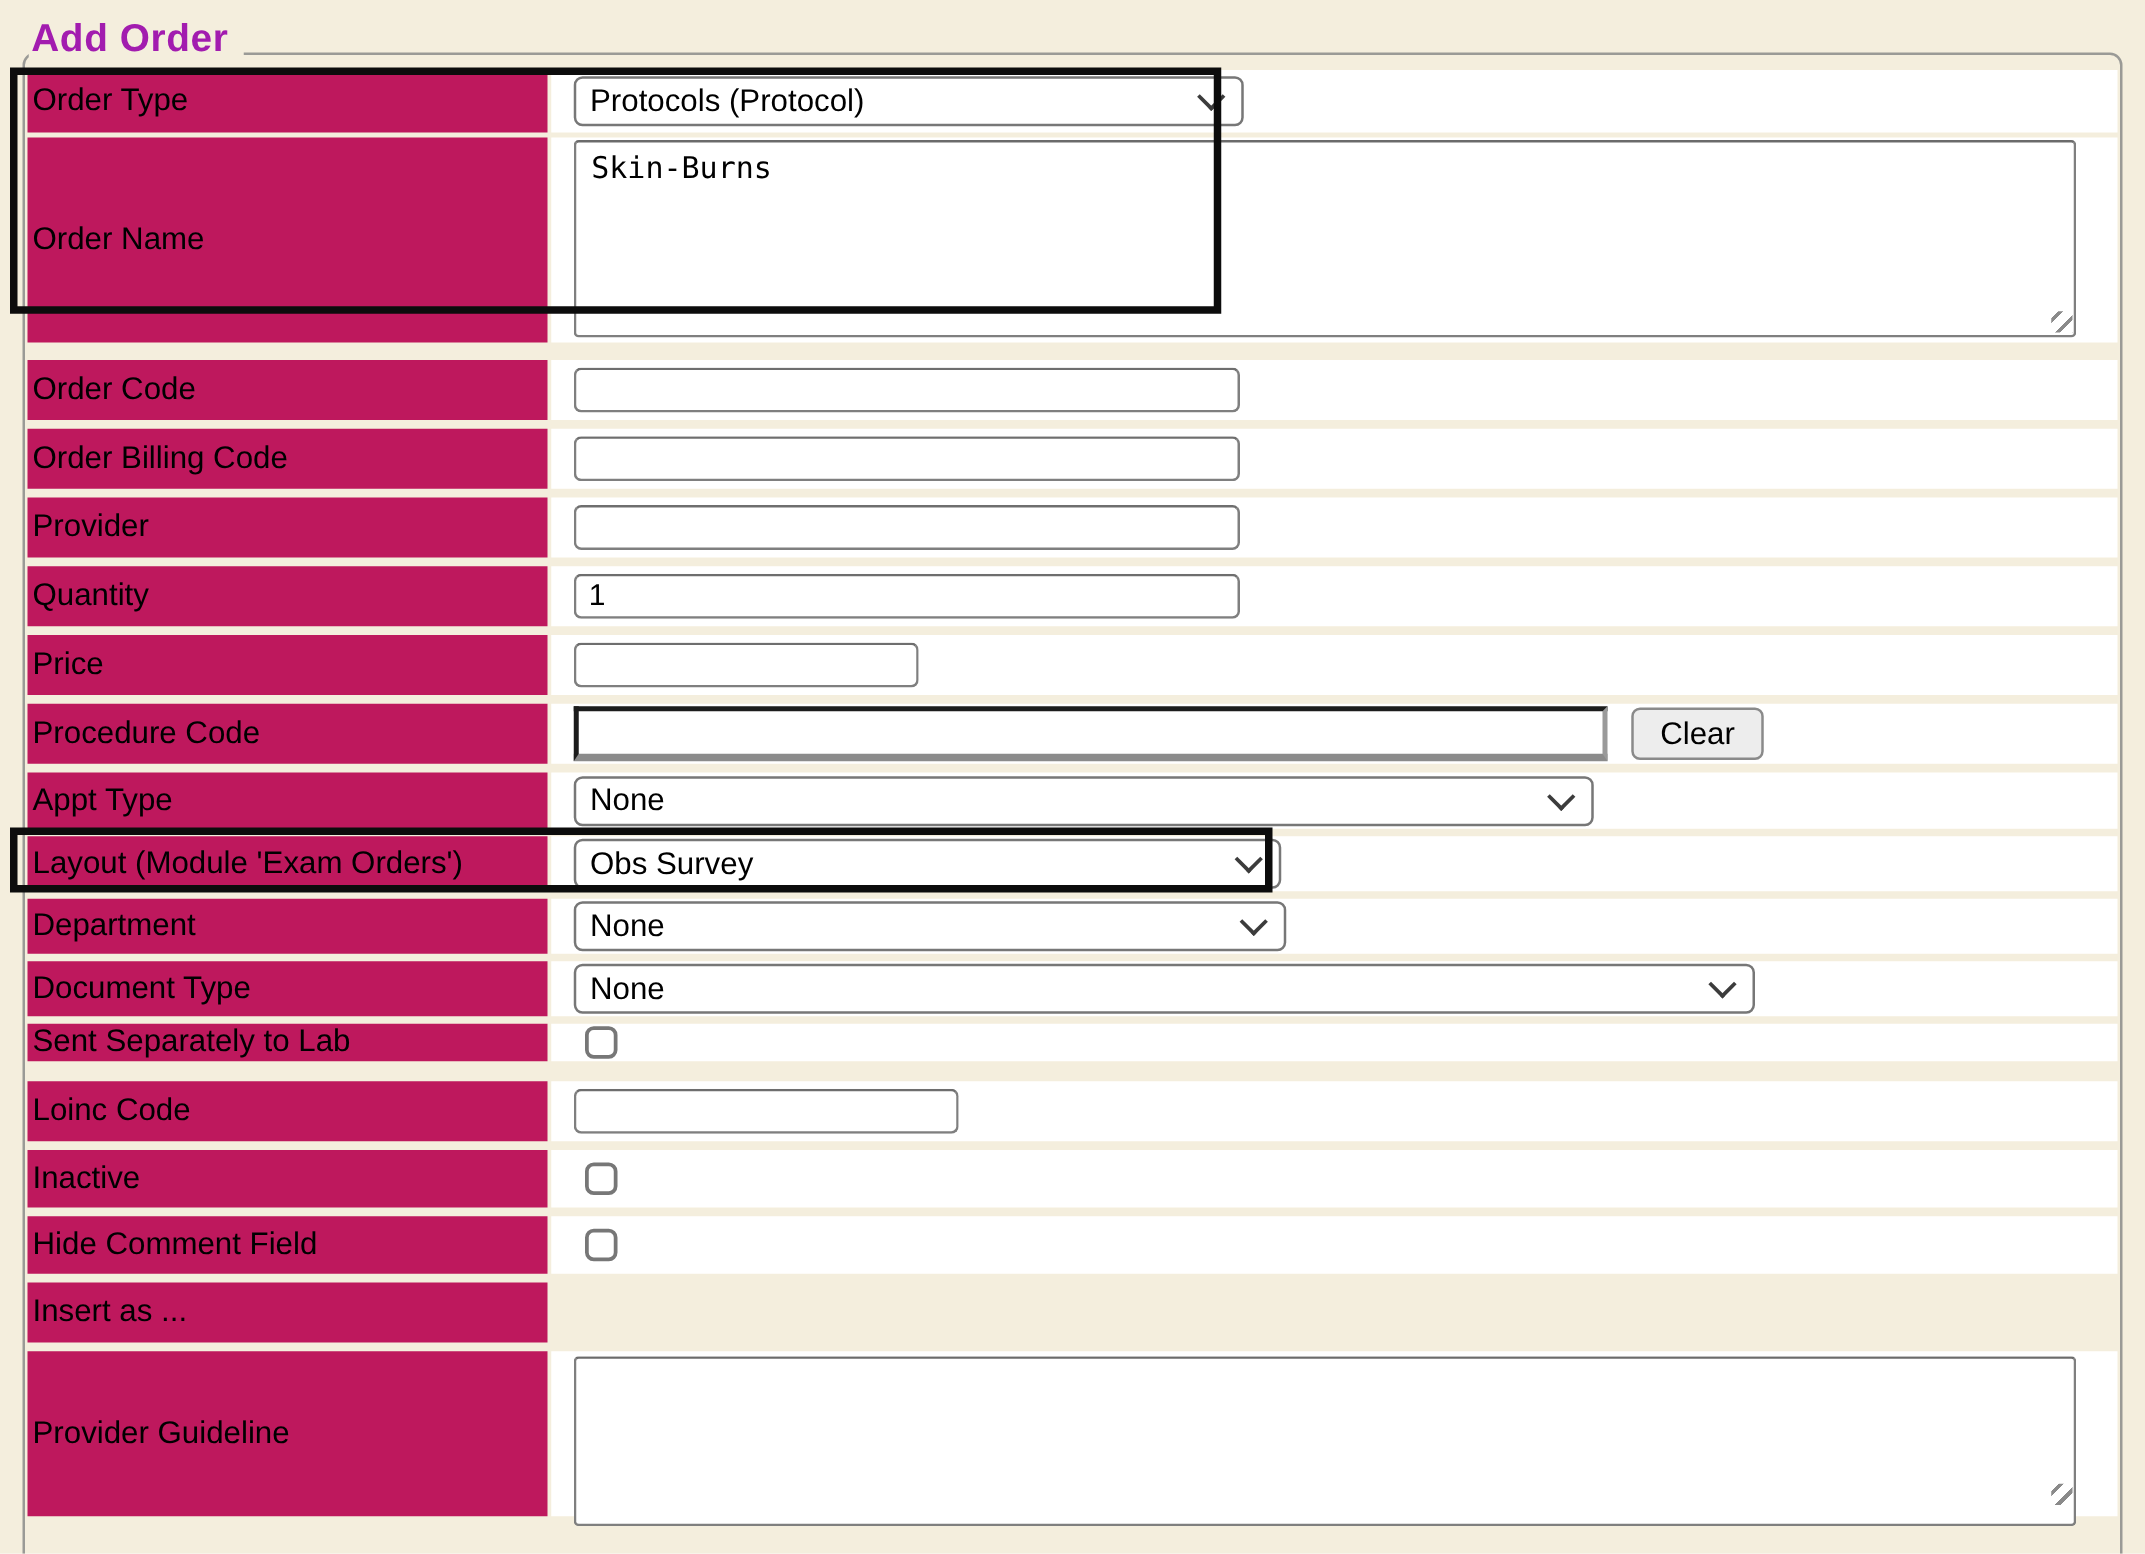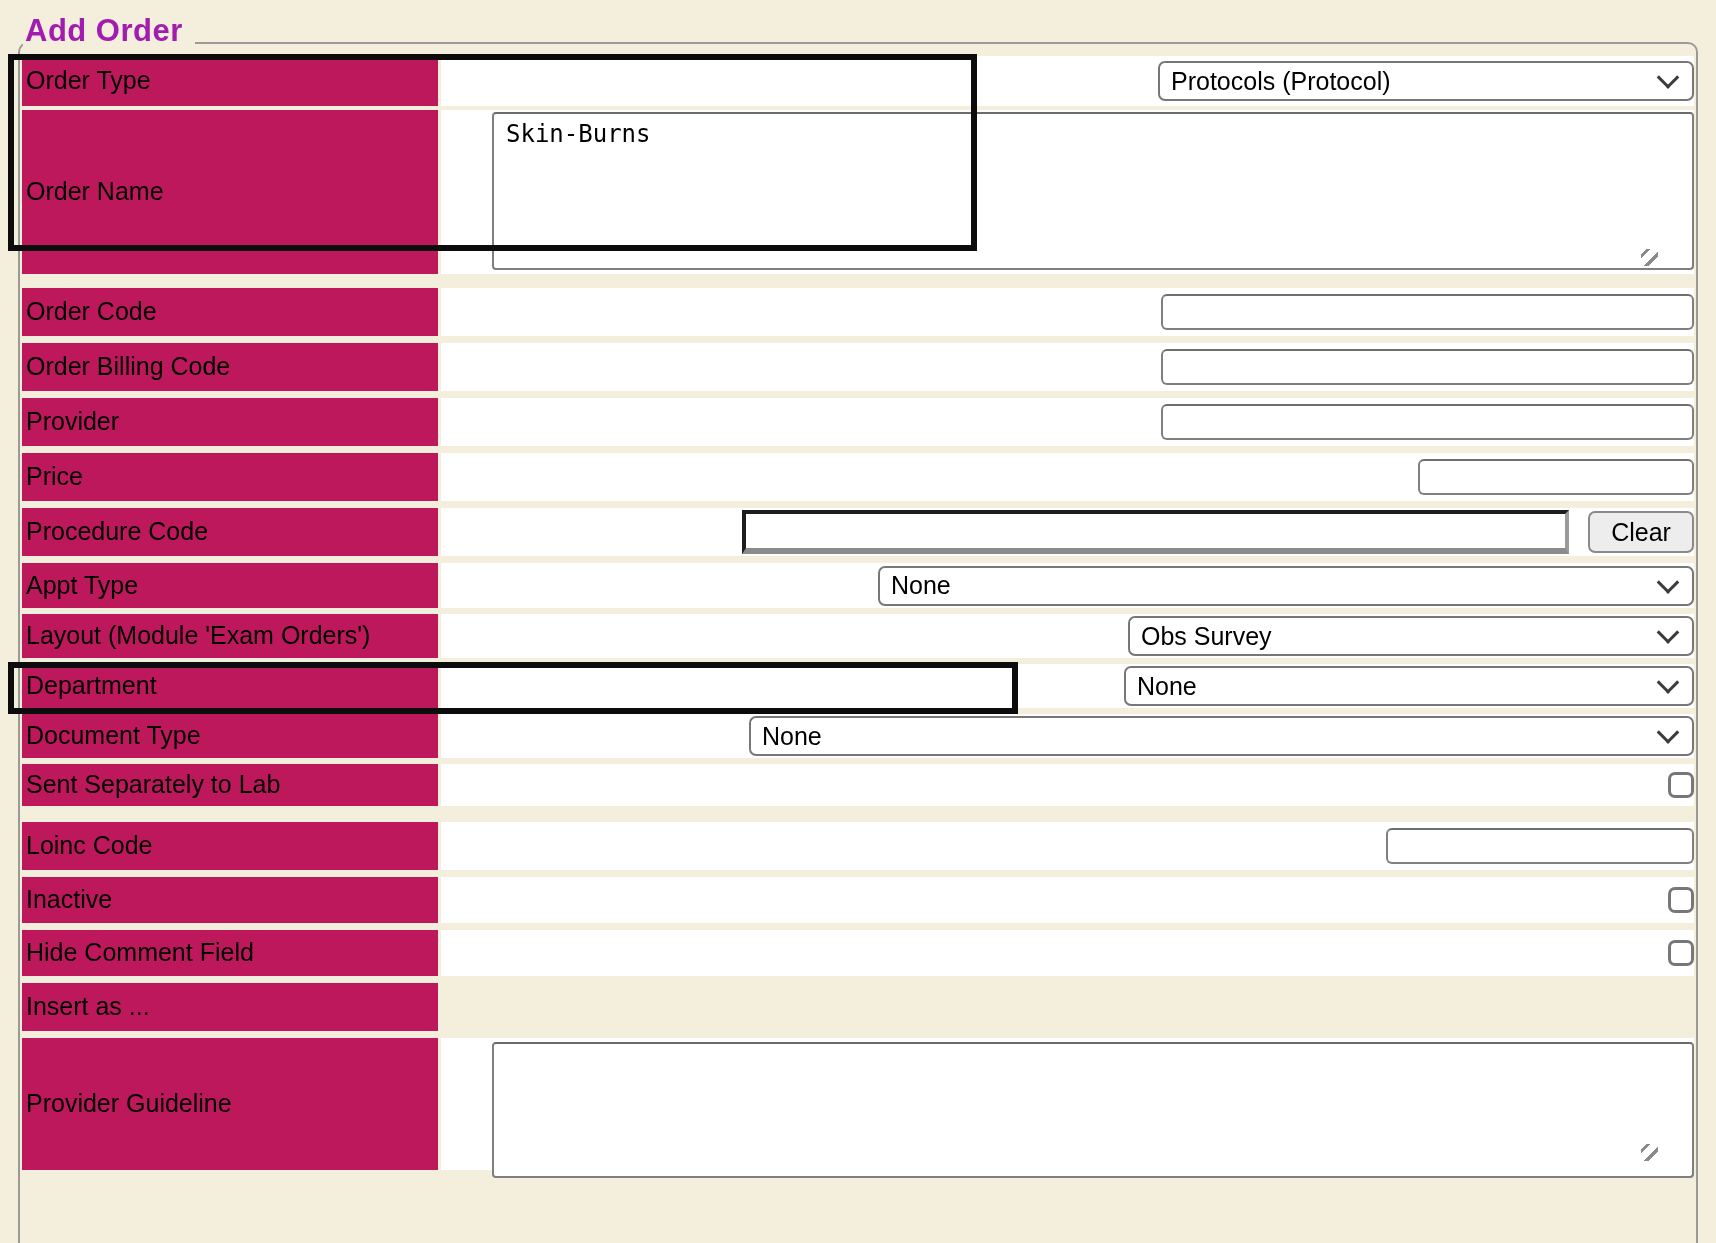--- a/index.html
+++ b/index.html
@@ -18,21 +18,21 @@
   }
   .rows { position:absolute; left:22px; top:56px; width:1672px; z-index:1; }
   .row { display:flex; }
   .label-cell {
     width:412px; flex:none; background:#be185d;
     display:flex; align-items:center; padding-left:4px;
     font-size:25px; line-height:1.1;
   }
   .content-cell {
     flex:1; background:#ffffff; margin-left:3px; position:relative;
-    display:flex; align-items:center; padding-left:3px;justify-content:flex-end;
+    display:flex; align-items:center; padding-left:18px;
   }
   .ti {
     height:36px; border:2px solid #7f7f7f; border-top-color:#6e6e6e;
     border-radius:6px; background:#fff; font-size:24px; padding:0 10px;
     font-family:"Liberation Sans", sans-serif; color:#000; box-sizing:border-box;
     outline:none;
   }
   .sel {
     height:40px; border:2px solid #777; border-radius:7px; background:#fff;
     display:flex; align-items:center; padding:0 40px 0 11px; font-size:25px;
@@ -123,20 +123,26 @@
       </div>
     </div>
 
     <div class="row mb7" style="height:48px">
       <div class="label-cell">Provider</div>
       <div class="content-cell">
         <input class="ti" style="width: 533px;" value="">
       </div>
     </div>
 
+    <div class="row mb7" style="height:48px">
+      <div class="label-cell">Quantity</div>
+      <div class="content-cell">
+        <input class="ti" style="width: 533px;" value="1">
+      </div>
+    </div>
 
     <div class="row mb7" style="height:48px">
       <div class="label-cell">Price</div>
       <div class="content-cell">
         <input class="ti" style="width: 276px;" value="">
       </div>
     </div>
 
     <div class="row mb7" style="height:48px">
       <div class="label-cell">Procedure Code</div>
@@ -179,21 +185,21 @@
     <div class="row mb6" style="height:44px">
       <div class="label-cell">Document Type</div>
       <div class="content-cell">
         <div class="sel" style="width:945px">
           <span>None</span>
           <span class="chev"></span>
         </div>
       </div>
     </div>
 
-    <div class="row mb16" style="height:42px">
+    <div class="row mb16" style="height:30px">
       <div class="label-cell">Sent Separately to Lab</div>
       <div class="content-cell">
         <div class="cb"></div>
       </div>
     </div>
 
     <div class="row mb7" style="height:48px">
       <div class="label-cell">Loinc Code</div>
       <div class="content-cell">
         <input class="ti" style="width: 308px;" value="">

